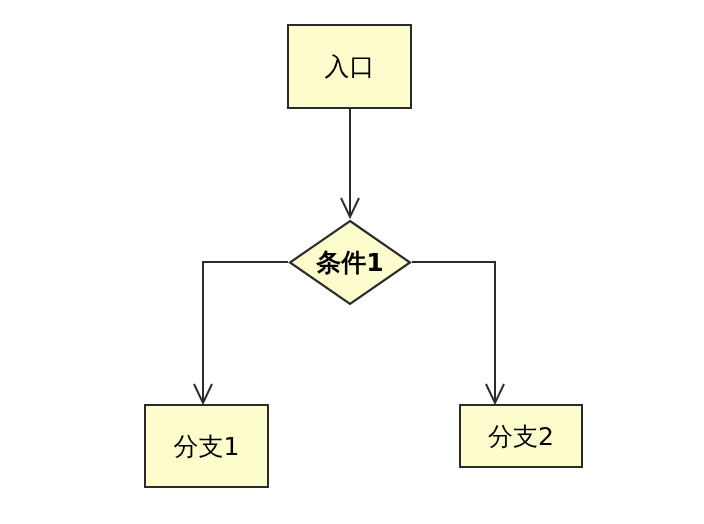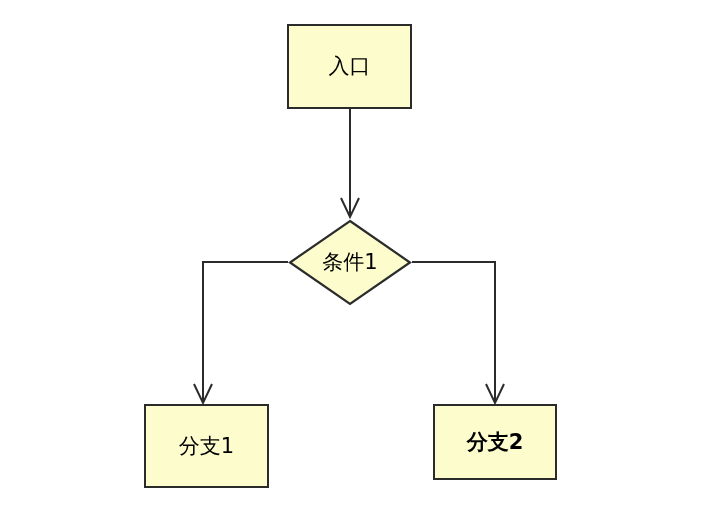--- a/index.html
+++ b/index.html
@@ -25,21 +25,21 @@
     height: 524px;
     pointer-events: none;
   }
   .node {
     position: absolute;
     box-sizing: border-box;
     display: flex;
     align-items: center;
     justify-content: center;
     color: #000000;
-    font-size: 21px;
+    font-size: 25px;
     line-height: 1;
     white-space: nowrap;
     user-select: none;
   }
   .node-process {
     background: #fcfccc;
     border: 2px solid #2b2b2b;
   }
   .node-decision {
     background: transparent;
@@ -53,23 +53,23 @@
     height: 100%;
   }
   .node-decision .node-label {
     position: relative;
     z-index: 2;
   }
   .node-label {
     pointer-events: none;
   }
   #node-entry   { left: 287px; top: 24px;  width: 125px; height: 85px; }
-  #node-cond    { left: 288px; top: 219px; width: 124px; height: 87px; }
+  #node-cond    { left: 288px; top: 219px; width: 124px; height: 87px; font-weight: bold; }
   #node-branch1 { left: 144px; top: 404px; width: 125px; height: 84px; }
-  #node-branch2 { left: 433px; top: 404px; width: 124px; height: 76px; font-weight: bold; }
+  #node-branch2 { left: 459px; top: 404px; width: 124px; height: 64px; }
 </style>
 </head>
 <body>
 
 <div id="canvas">
 
   <svg id="edges" viewBox="0 0 704 524" width="704" height="524" xmlns="http://www.w3.org/2000/svg">
 
     <g>
       <path d="M 350 109 L 350 216" fill="none" stroke="#2b2b2b" stroke-width="2"></path>

